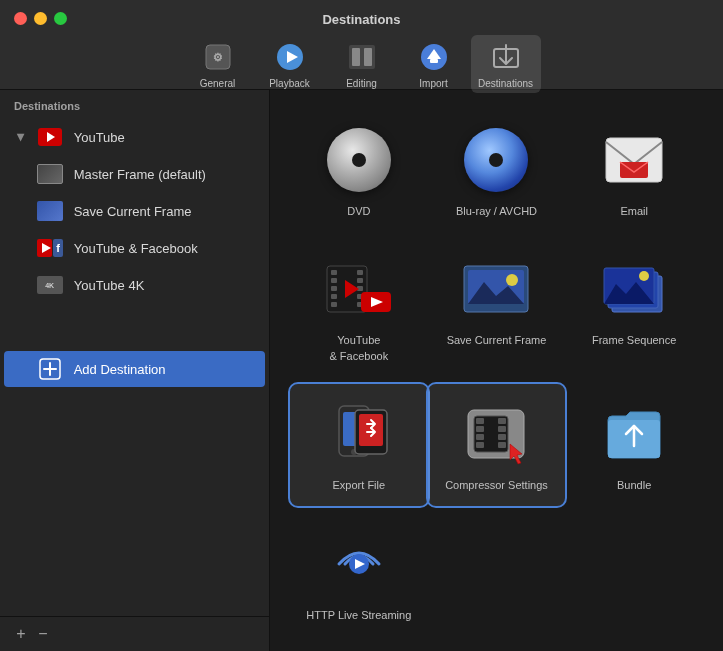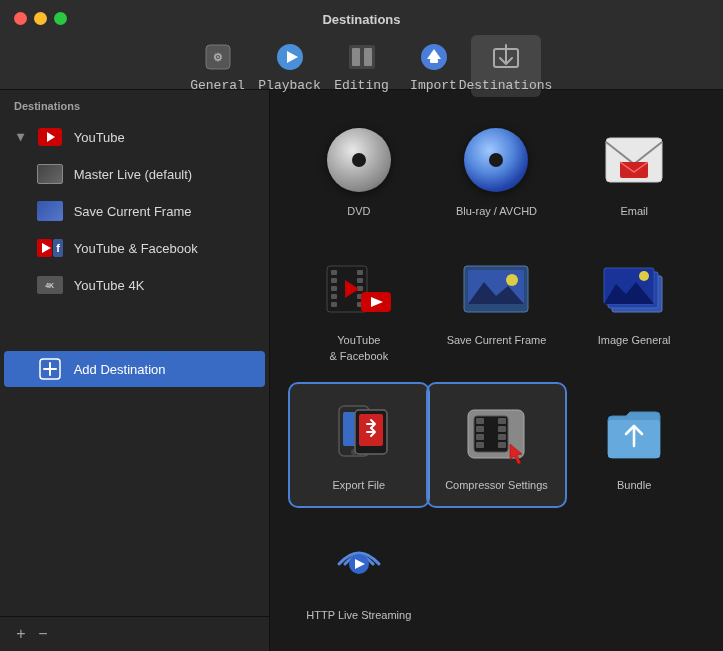--- a/index.html
+++ b/index.html
@@ -65,24 +65,23 @@
     }
     .toolbar-icon {
       width: 36px;
       height: 36px;
       display: flex;
       align-items: center;
       justify-content: center;
       margin-bottom: 3px;
     }
     .toolbar-label {
-      font-size: 13px;
+      font-size: 10px;
       color: #c0c0c0;
       text-align: left;
-      font-family: Liberation Mono, monospace;
     }
 
     
     .main-content {
       display: flex;
       height: calc(651px - 90px);
     }
 
     
     .sidebar {
@@ -347,21 +346,21 @@
             </div>
         </div>
         <span class="sidebar-item-label">YouTube</span>
       </div>
 
       <div class="sidebar-item">
         <span class="sidebar-arrow" style="visibility:hidden">▶</span>
         <div class="sidebar-icon">
           <div class="sidebar-master-icon"></div>
         </div>
-        <span class="sidebar-item-label">Master Live (default)</span>
+        <span class="sidebar-item-label">Master Frame (default)</span>
       </div>
 
       <div class="sidebar-item">
         <span class="sidebar-arrow" style="visibility:hidden">▶</span>
         <div class="sidebar-icon">
           <div class="sidebar-frame-icon"></div>
         </div>
         <span class="sidebar-item-label">Save Current Frame</span>
       </div>
 
@@ -478,21 +477,21 @@
           <svg width="68" height="54" viewBox="0 0 68 54">
 
             <rect x="12" y="14" width="50" height="36" rx="2" fill="#3355aa" stroke="#5577cc" stroke-width="1"></rect>
             <rect x="8" y="10" width="50" height="36" rx="2" fill="#2244aa" stroke="#4466bb" stroke-width="1"></rect>
             <rect x="4" y="6" width="50" height="36" rx="2" fill="#1a3399" stroke="#3355aa" stroke-width="1"></rect>
 
             <polygon points="4,42 16,22 26,32 36,20 54,42" fill="#0a1a66"></polygon>
             <circle cx="44" cy="14" r="5" fill="#ddcc44"></circle>
           </svg>
         </div>
-        <div class="grid-label">Image General</div>
+        <div class="grid-label">Frame Sequence</div>
       </div>
 
       <div class="grid-item highlighted">
         <div class="grid-icon">
           <svg width="64" height="64" viewBox="0 0 64 64">
 
             <rect x="12" y="4" width="30" height="50" rx="5" fill="#2a2a2a" stroke="#555" stroke-width="1.5"></rect>
             <rect x="16" y="10" width="22" height="34" rx="2" fill="#3a6bc4"></rect>
 
             <circle cx="27" cy="50" r="3" fill="#444"></circle>

